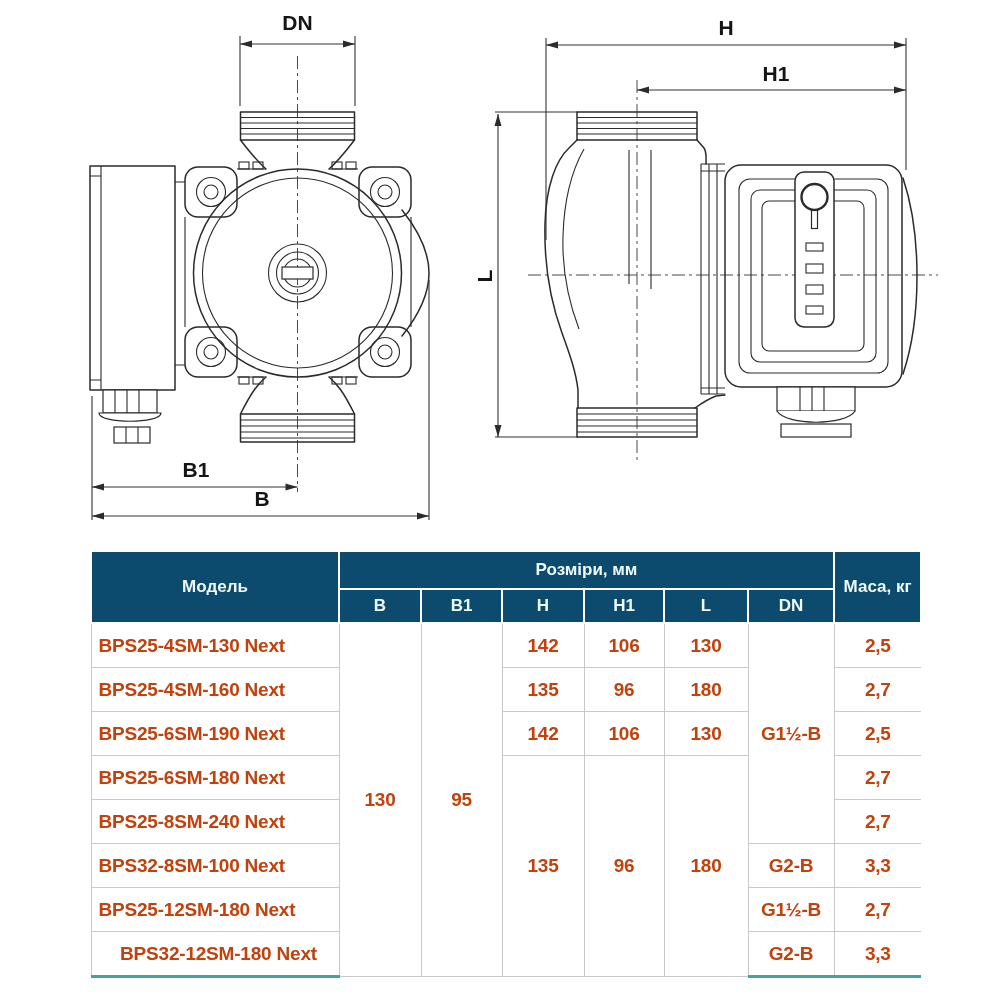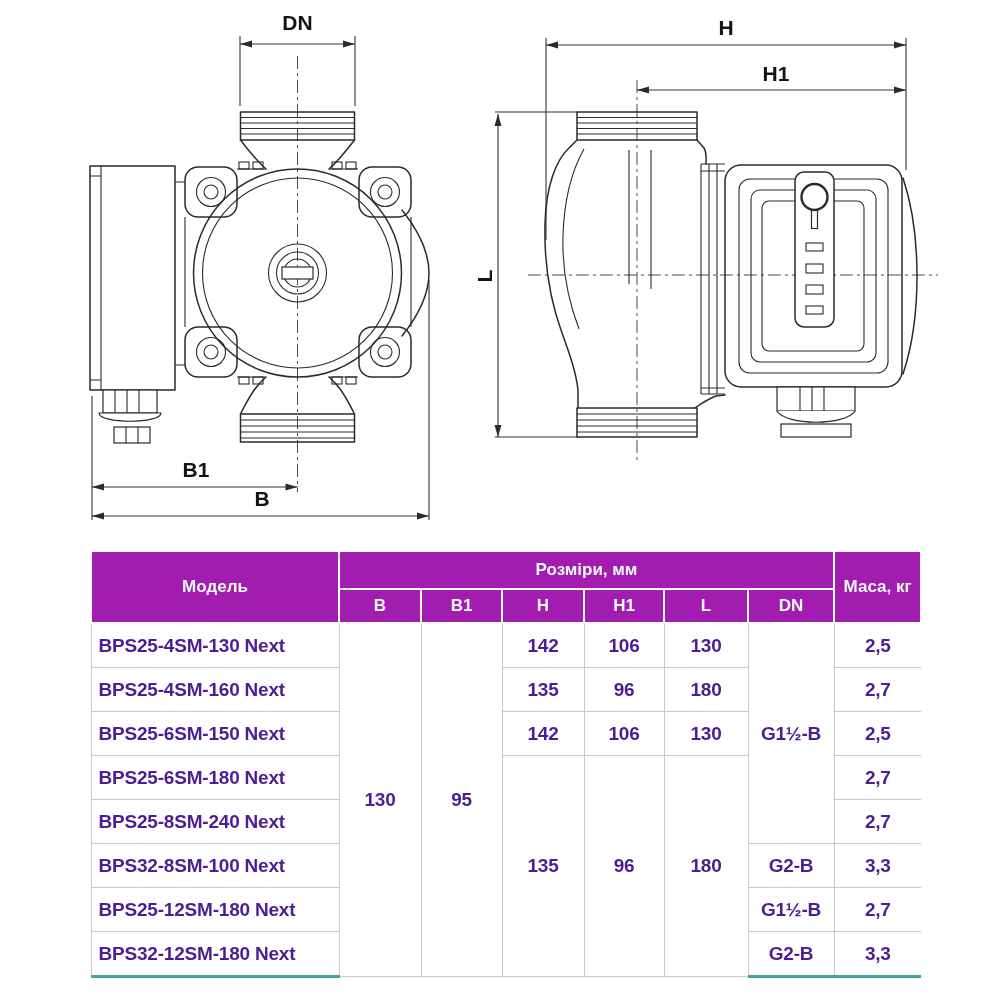--- a/index.html
+++ b/index.html
@@ -12,30 +12,30 @@
   .cl {fill:none;stroke:#4a4a4a;stroke-width:1;stroke-dasharray:13 4 3 4;}
   .dim{fill:none;stroke:#333;stroke-width:1.1;}
   .ah {fill:#2b2b2b;stroke:none;}
   .wf {fill:#fff;stroke:#2b2b2b;stroke-width:1.5;stroke-linejoin:round;}
   .wf2{fill:#fff;stroke:#2b2b2b;stroke-width:1.2;}
   .knob{fill:#fff;stroke:#2b2b2b;stroke-width:2.4;}
   .dlabel{font:700 21px "Liberation Sans",sans-serif;fill:#141414;text-anchor:middle;}
   
   .spec-table{position:absolute;left:90px;top:550px;width:830px;border-collapse:collapse;
               table-layout:fixed;}
-  .spec-table th{background:#a21caf;color:#f0faf9;font-size:17px;font-weight:700;
+  .spec-table th{background:#0c4a6e;color:#f0faf9;font-size:17px;font-weight:700;
                  border:2px solid #ffffff;text-align:center;vertical-align:middle;padding:0;}
   .spec-table thead tr:first-child{height:38px;}
   .spec-table thead tr:last-child{height:34px;}
-  .spec-table td{border:1px solid #c6cbca;font-size:19px;font-weight:700;color:#4c1d95;
+  .spec-table td{border:1px solid #c6cbca;font-size:19px;font-weight:700;color:#c2410c;
                  text-align:center;vertical-align:middle;height:43px;padding:0;
                  letter-spacing:-0.2px;}
   .spec-table td.model{text-align:left;padding-left:7px;}
   .spec-table td:last-child{border-right:none;margin-top:20px;}
-  .spec-table tbody tr:last-child td{border-bottom:3px solid #41a49d;}
+  .spec-table tbody tr:last-child td{border-bottom:3px solid #41a49d;text-align:center;}
 </style>
 </head>
 <body>
 
 <div class="page">
 
   <svg class="drawing" width="1000" height="545" viewBox="0 0 1000 545">
 
     <g>
       <path class="cl" d="M297.5,56 V492"></path>
@@ -237,21 +237,21 @@
         <td>2,5</td>
       </tr>
       <tr>
         <td class="model">BPS25-4SM-160 Next</td>
         <td>135</td>
         <td>96</td>
         <td>180</td>
         <td>2,7</td>
       </tr>
       <tr>
-        <td class="model">BPS25-6SM-150 Next</td>
+        <td class="model">BPS25-6SM-190 Next</td>
         <td>142</td>
         <td>106</td>
         <td>130</td>
         <td>2,5</td>
       </tr>
       <tr>
         <td class="model">BPS25-6SM-180 Next</td>
         <td rowspan="5">135</td>
         <td rowspan="5">96</td>
         <td rowspan="5">180</td>

